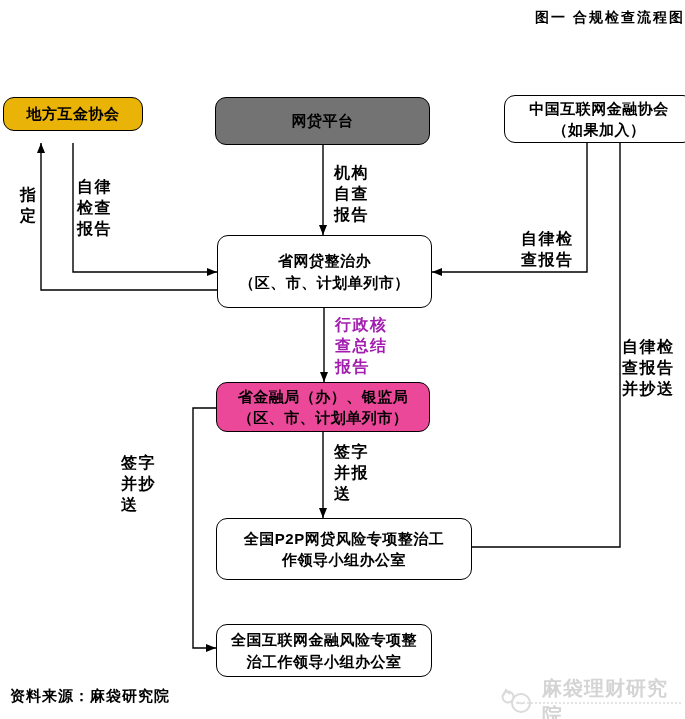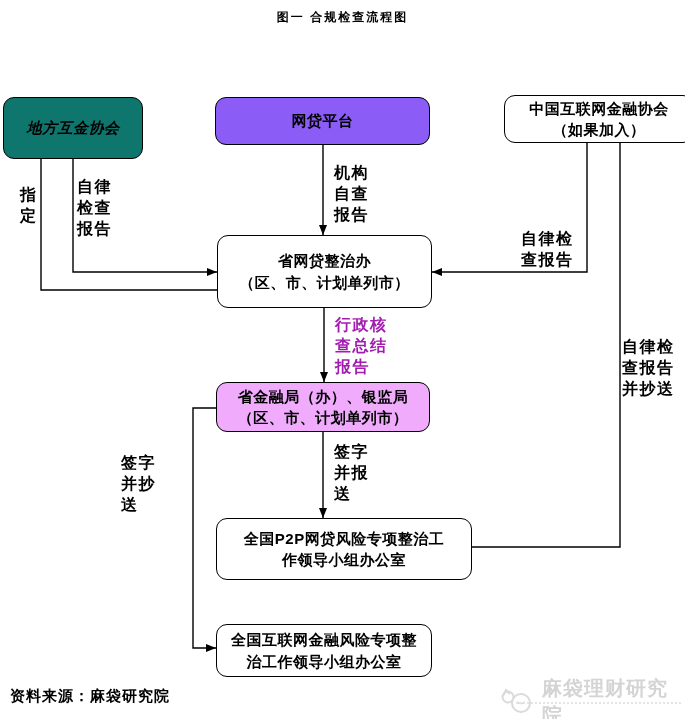--- a/index.html
+++ b/index.html
@@ -1,19 +1,19 @@
 <!DOCTYPE html>
 <html><head>
 <meta charset="utf-8">
 <style>
   html,body{margin:0;padding:0;background:#fff;}
   .page{position:relative;width:685px;height:719px;background:#ffffff;
         font-family:"Liberation Sans","DejaVu Sans",sans-serif;overflow:hidden;color:#000;}
-  .title{position:absolute;top:9px;left:0;width:100%;text-align:center;
-         font-size:12px;font-weight:700;letter-spacing:2px;}
+  .title{position:absolute;top:9px;left:0;width:100%;text-align:right;
+         font-size:14px;font-weight:700;letter-spacing:2px;}
   .diagram{position:absolute;inset:0;}
   .diagram svg{position:absolute;left:0;top:0;}
   .node{position:absolute;box-sizing:border-box;border:1.5px solid #000;border-radius:11px;
         background:#fff;display:flex;align-items:center;justify-content:center;
         text-align:center;font-size:15px;font-weight:700;white-space:pre-line;
         line-height:1.42;letter-spacing:0.5px;}
   .edge-label{position:absolute;font-size:16px;font-weight:700;white-space:pre-line;
         line-height:1.32;letter-spacing:1.5px;}
   .source{position:absolute;left:10px;top:687px;font-size:15px;font-weight:700;letter-spacing:1px;}
   .watermark{position:absolute;left:499px;top:675px;display:flex;align-items:center;gap:7px;}
@@ -37,27 +37,27 @@
         </defs>
         <polyline points="323,145 323,235" fill="none" stroke="#000000" stroke-width="1.4" marker-end="url(#arw)"></polyline>
         <polyline points="73,143 73,272 217,272" fill="none" stroke="#000000" stroke-width="1.4" marker-end="url(#arw)"></polyline>
         <polyline points="217,290 41,290 41,143" fill="none" stroke="#000000" stroke-width="1.4" marker-end="url(#arw)"></polyline>
         <polyline points="587,143 587,272 432,272" fill="none" stroke="#000000" stroke-width="1.4" marker-end="url(#arw)"></polyline>
         <polyline points="620,143 620,547 430,547" fill="none" stroke="#000000" stroke-width="1.4" marker-end="url(#arw)"></polyline>
         <polyline points="324,308 324,382" fill="none" stroke="#000000" stroke-width="1.4" marker-end="url(#arw)"></polyline>
         <polyline points="323,432 323,518" fill="none" stroke="#000000" stroke-width="1.4" marker-end="url(#arw)"></polyline>
         <polyline points="216,408 193,408 193,648 216,648" fill="none" stroke="#000000" stroke-width="1.4" marker-end="url(#arw)"></polyline>
       </svg>
-      <div class="node" style="left: 3px; top: 97px; width: 140px; height: 62px; border-color: rgb(0, 0, 0); background: #0f766e; color: rgb(0, 0, 0); font-style: italic;">地方互金协会</div>
-      <div class="node" style="left: 215px; top: 97px; width: 215px; height: 48px; border-color: rgb(0, 0, 0); background: #8b5cf6; color: rgb(0, 0, 0);">网贷平台</div>
+      <div class="node" style="left: 3px; top: 97px; width: 140px; height: 34px; border-color: rgb(0, 0, 0); background: #eab308; color: rgb(0, 0, 0);">地方互金协会</div>
+      <div class="node" style="left: 215px; top: 97px; width: 215px; height: 48px; border-color: rgb(0, 0, 0); background: #737373; color: rgb(0, 0, 0);">网贷平台</div>
       <div class="node" style="left: 493px; top: 95px; width: 190px; height: 48px; border-color: rgb(0, 0, 0); background: rgb(255, 255, 255); color: rgb(0, 0, 0); margin-left: 11px;">中国互联网金融协会
 （如果加入）</div>
       <div class="node" style="left: 217px; top: 235px; width: 215px; height: 73px; border-color: rgb(0, 0, 0); background: rgb(255, 255, 255); color: rgb(0, 0, 0);">省网贷整治办
 （区、市、计划单列市）</div>
-      <div class="node" style="left: 216px; top: 382px; width: 214px; height: 50px; border-color: rgb(0, 0, 0); background: #f0abfc; color: rgb(0, 0, 0);">省金融局（办）、银监局
+      <div class="node" style="left: 216px; top: 382px; width: 214px; height: 50px; border-color: rgb(0, 0, 0); background: #ec4899; color: rgb(0, 0, 0);">省金融局（办）、银监局
 （区、市、计划单列市）</div>
       <div class="node" style="left: 216px; top: 518px; width: 256px; height: 62px; border-color: rgb(0, 0, 0); background: rgb(255, 255, 255); color: rgb(0, 0, 0);">全国P2P网贷风险专项整治工
 作领导小组办公室</div>
       <div class="node" style="left: 216px; top: 624px; width: 216px; height: 53px; border-color: rgb(0, 0, 0); background: rgb(255, 255, 255); color: rgb(0, 0, 0);">全国互联网金融风险专项整
 治工作领导小组办公室</div>
       <div class="edge-label" style="left: 77px; top: 176px; color: rgb(0, 0, 0);">自律
 检查
 报告</div>
       <div class="edge-label" style="left: 20px; top: 184px; color: rgb(0, 0, 0);">指
 定</div>

